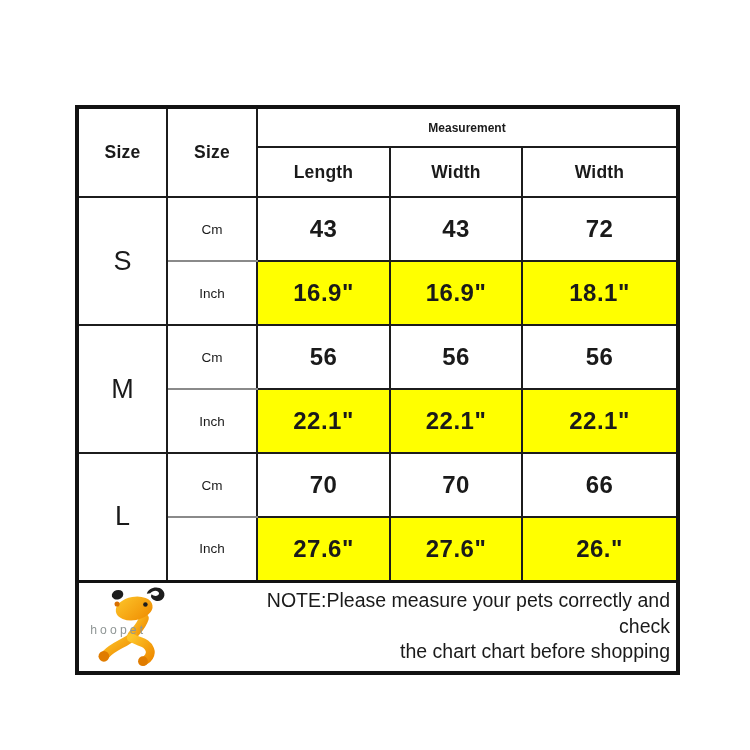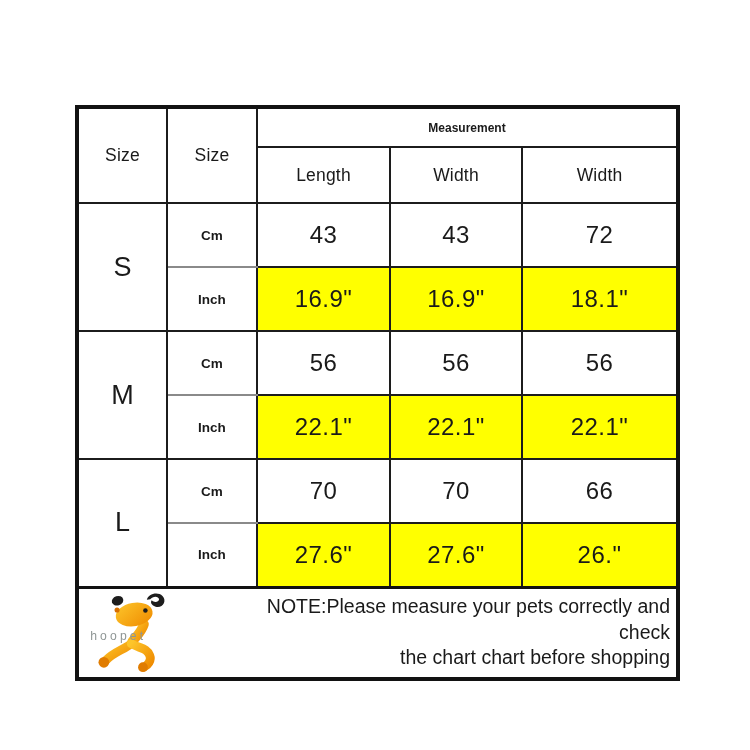--- a/index.html
+++ b/index.html
@@ -20,25 +20,25 @@
     border: 4px solid #121212;
   }
   .size-chart td {
     border: 2px solid #1c1c1c;
     text-align: center;
     vertical-align: middle;
     padding: 0;
     background: #ffffff;
   }
   tr.hdr-top td.measurement-cell { height: 40px; font-weight: bold; font-size: 12px; }
-  tr.hdr-sub td { height: 56px; }
-  .hd { font-weight: normal; font-size: 17.5px; letter-spacing: 0.2px; }
-  .unit-label { font-weight: bold; font-size: 13.5px; }
+  tr.hdr-sub td { height: 50px; }
+  .hd { font-weight: bold; font-size: 17.5px; letter-spacing: 0.2px; }
+  .unit-label { font-weight: normal; font-size: 13.5px; }
   .size-letter { font-size: 27px; font-weight: normal; }
-  .val { font-size: 24px; font-weight: normal; letter-spacing: 0.5px; }
+  .val { font-size: 24px; font-weight: bold; letter-spacing: 0.5px; }
   tr.cm-row td, tr.inch-row td { height: 64px; }
   
   tr.cm-row td.split-b { border-bottom-color: #8a8a8a; }
   tr.inch-row td.hl { background: #FFFF00; }
   tr.note-row td {
     height: 87px;
     border-top: 3px solid #121212;
   }
   .note-inner {
     display: flex;

